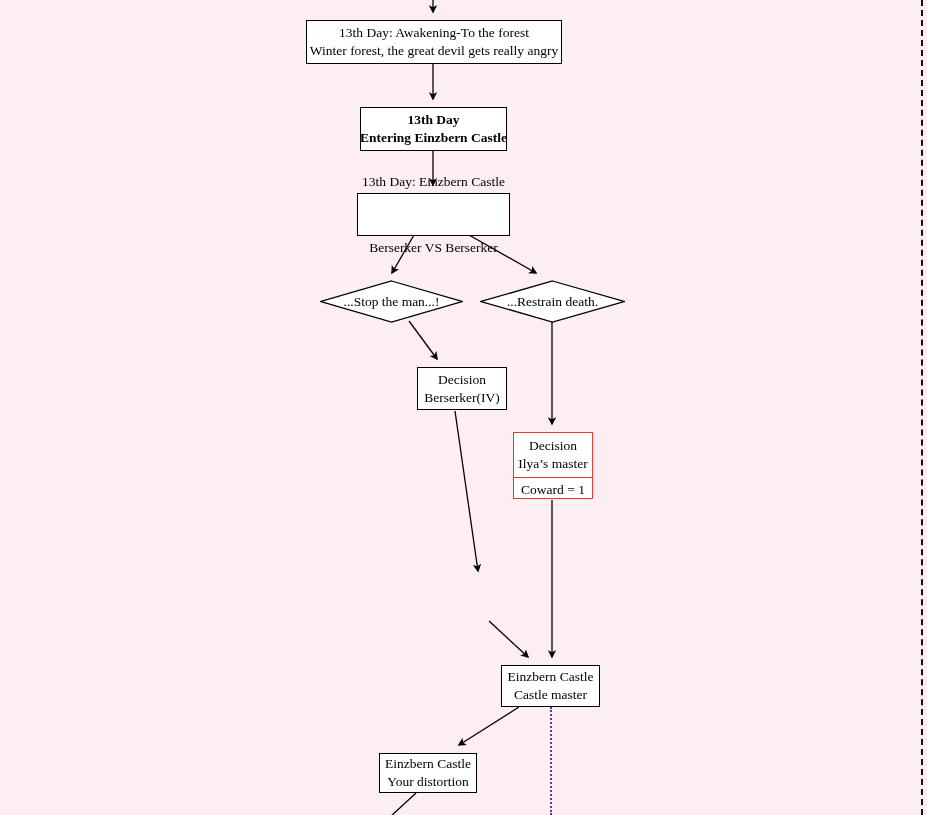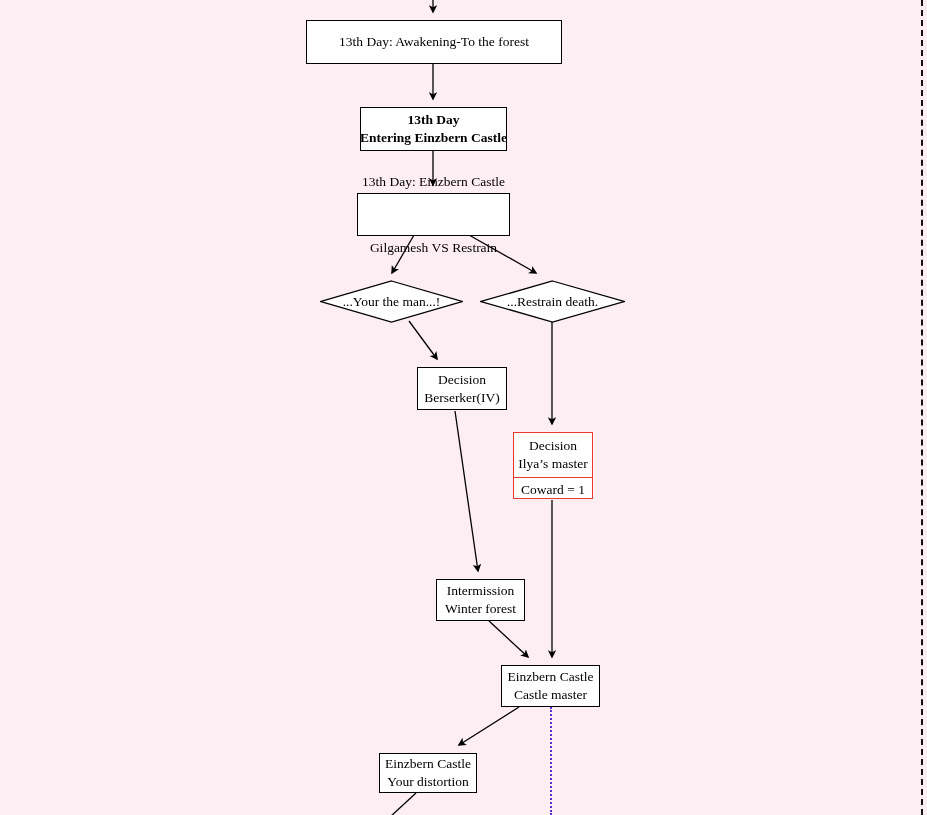--- a/index.html
+++ b/index.html
@@ -161,37 +161,38 @@
       <path d="M519,707 L459,745" stroke="#000000" stroke-width="1.3" fill="none" marker-end="url(#ah)"></path>
     </g>
 
     <g>
       <path d="M416,793 L390,817" stroke="#000000" stroke-width="1.3" fill="none"></path>
     </g>
   </svg>
 
   <div class="node" style="left:306px; top:20px; width:256px; height:44px;">
     <span class="line">13th Day: Awakening-To the forest</span>
+    <span class="line">Winter forest, the great devil gets really angry</span>
   </div>
 
   <div class="node" style="left:360px; top:107px; width:147px; height:44px;font-weight:bold;">
     <span class="line">13th Day</span>
     <span class="line">Entering Einzbern Castle</span>
   </div>
 
   <div class="node" style="left:357px; top:193px; width:153px; height:43px;gap:48px;">
     <span class="line">13th Day: Einzbern Castle</span>
-    <span class="line">Gilgamesh VS Restrain</span>
+    <span class="line">Berserker VS Berserker</span>
   </div>
 
   <div class="diamond-wrap" style="left:320px; top:280px; width:143px; height:43px;">
     <svg width="143" height="43">
       <polygon points="71.5,1 142,21.5 71.5,42 1,21.5" fill="#ffffff" stroke="#000000" stroke-width="1.3"></polygon>
     </svg>
-    <span class="diamond-label">...Your the man...!</span>
+    <span class="diamond-label">...Stop the man...!</span>
   </div>
 
   <div class="diamond-wrap" style="left:480px; top:280px; width:145px; height:43px;">
     <svg width="145" height="43">
       <polygon points="72.5,1 144,21.5 72.5,42 1,21.5" fill="#ffffff" stroke="#000000" stroke-width="1.3"></polygon>
     </svg>
     <span class="diamond-label">...Restrain death.</span>
   </div>
 
   <div class="node" style="left:417px; top:367px; width:90px; height:43px;">
@@ -202,24 +203,20 @@
   <div class="node red" style="left:513px; top:432px; width:80px; height:67px;">
     <div class="sect-main">
       <span class="line">Decision</span>
       <span class="line">Ilya’s master</span>
     </div>
     <div class="sect-var">
       <span class="line">Coward = 1</span>
     </div>
   </div>
 
-  <div class="node" style="left:436px; top:579px; width:89px; height:42px;">
-    <span class="line">Intermission</span>
-    <span class="line">Winter forest</span>
-  </div>
 
   <div class="node" style="left:501px; top:665px; width:99px; height:42px;">
     <span class="line">Einzbern Castle</span>
     <span class="line">Castle master</span>
   </div>
 
   <div class="node" style="left:379px; top:753px; width:98px; height:40px;">
     <span class="line">Einzbern Castle</span>
     <span class="line">Your distortion</span>
   </div>

